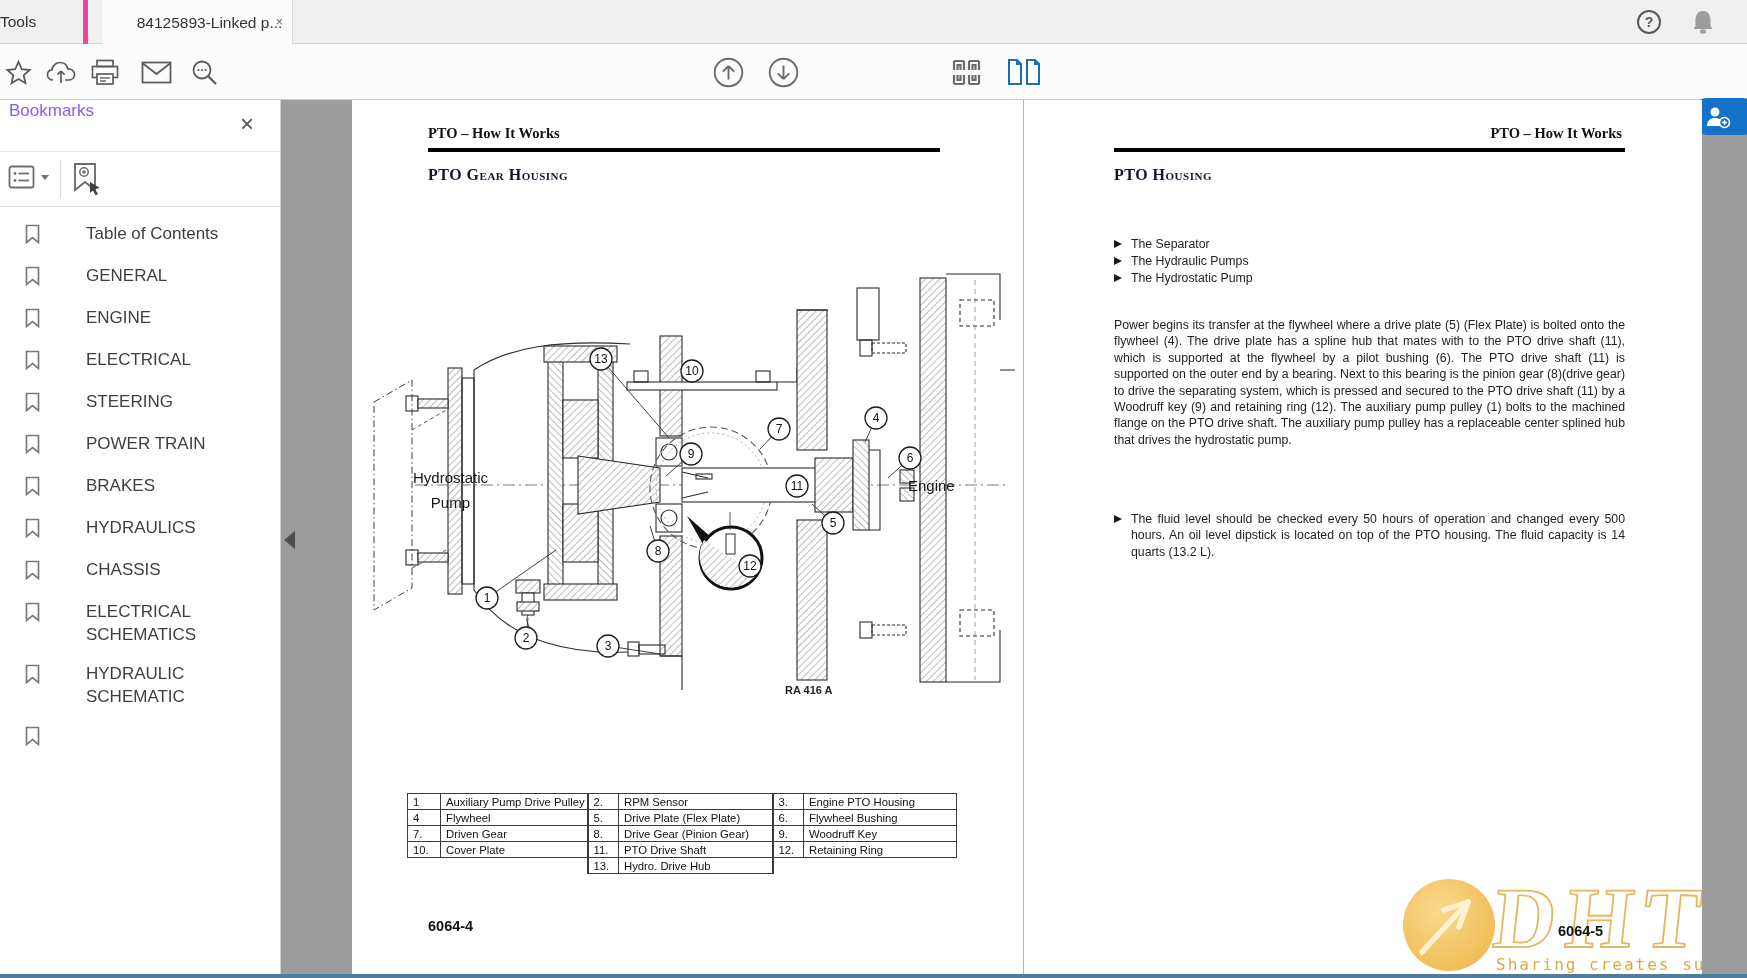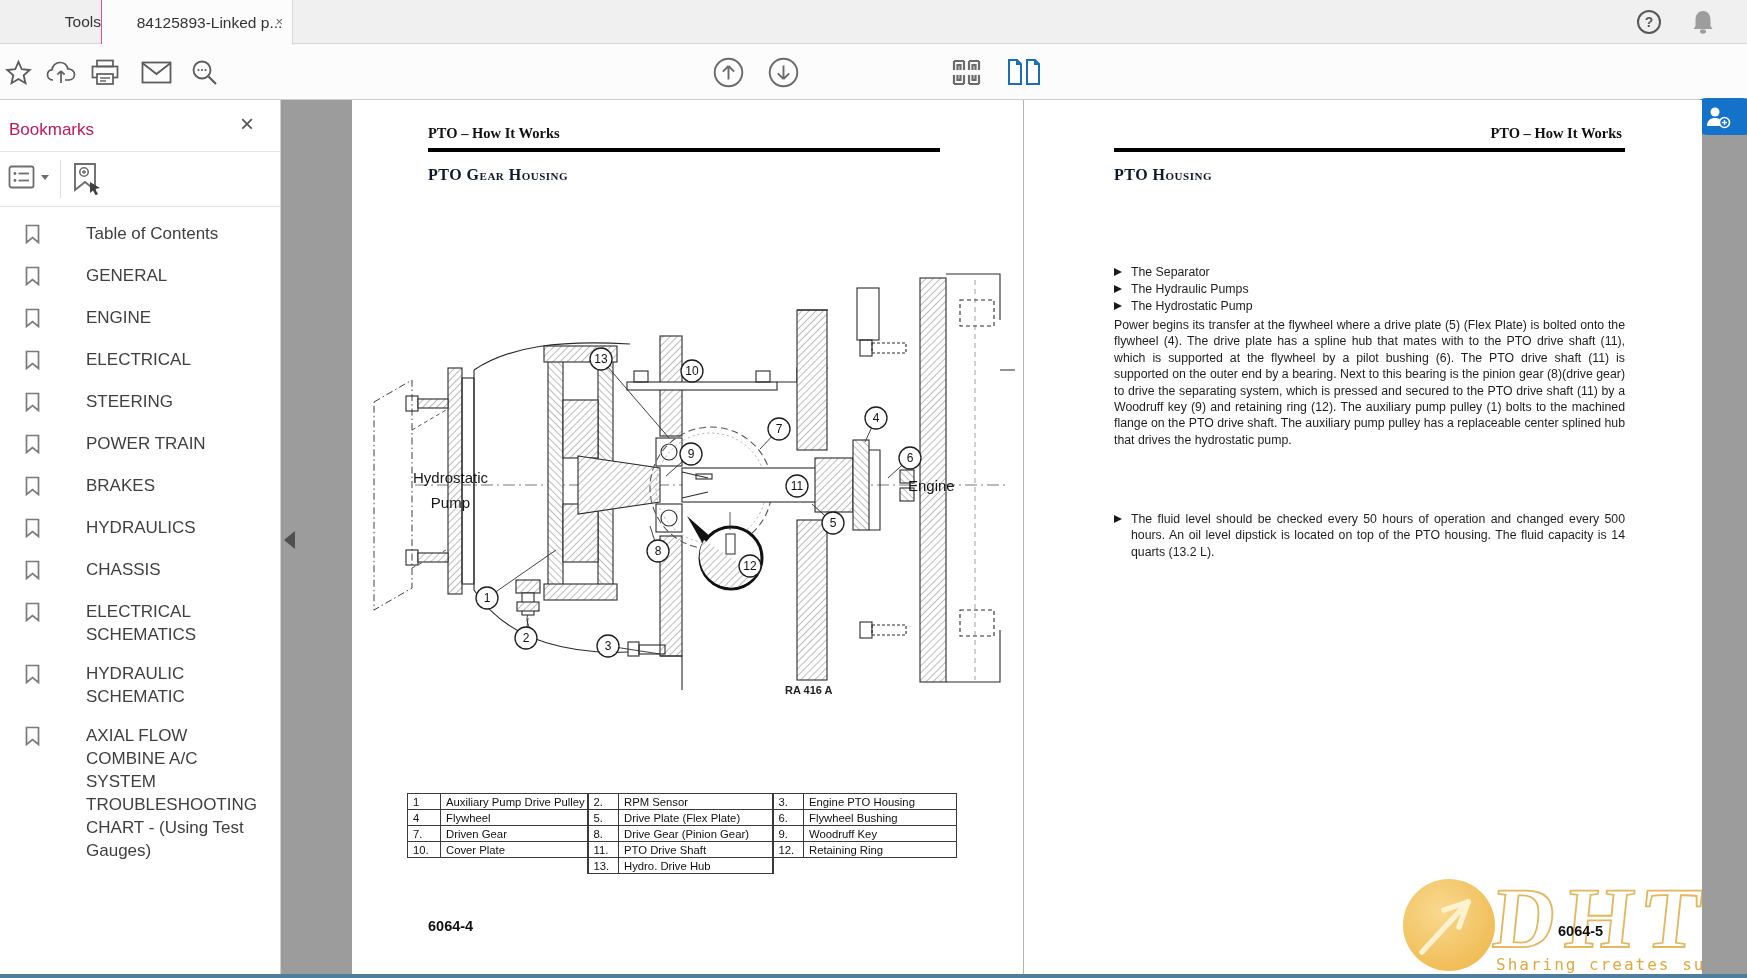--- a/index.html
+++ b/index.html
@@ -4,35 +4,35 @@
 <style>
   * { margin:0; padding:0; box-sizing:border-box; }
   html,body { background:#6b6b6b; }
   #app {
     position:relative; width:1747px; height:978px; overflow:hidden;
     font-family:"Liberation Sans","DejaVu Sans",sans-serif; background:#9c9c9c;
   }
   
   .tabbar { position:absolute; left:0; top:0; width:1747px; height:44px; background:#f0f0f0; border-bottom:1px solid #d6d6d6; }
   .tab { position:absolute; top:0; height:44px; display:flex; align-items:center; font-size:15.5px; color:#333;justify-content:center; }
-  .tab-tools { left:0; width:102px; justify-content:flex-end; border-right:1px solid #ec4899; cursor:pointer; }
+  .tab-tools { left:0; width:88px; justify-content:flex-start; border-right:5px solid #ec4899; cursor:pointer; }
   .tab-doc { left:102px; width:191px; background:#fcfcfc; border-right:1px solid #d9d9d9; padding-left:25px; height:45px; z-index:2; }
   .tab-close { position:absolute; right:9px; top:14px; font-size:13px; color:#666; cursor:pointer; }
   .topicons { position:absolute; top:0; height:44px; display:flex; align-items:center; gap:30px; right:32px; }
   .helpq { width:24px; height:24px; border:2px solid #585858; border-radius:50%; color:#585858; font-size:14px; font-weight:bold; display:flex; align-items:center; justify-content:center; }
   
   .toolbar { position:absolute; left:0; top:44px; width:1747px; height:56px; background:#fcfcfc; border-bottom:1px solid #cfcfcf; }
   .tbi { position:absolute; top:0; height:56px; display:flex; align-items:center; justify-content:center; cursor:pointer; color:#5c5c5c; }
   .pginput { position:absolute; left:820px; top:57px; width:52px; height:31px; border:1px solid #c9c9c9; border-bottom:2px solid #9a9a9a; background:#fff; text-align:center; font-size:15px; color:#333; font-family:"Liberation Sans",sans-serif; }
   .pgtotal { position:absolute; left:884px; top:44px; height:56px; display:flex; align-items:center; font-size:15px; color:#4a4a4a; }
   .sharebtn { position:absolute; right:-14px; top:54px; width:72px; height:37px; background:#1473c8; border-radius:19px; display:flex; align-items:center; padding-left:16px; cursor:pointer; }
   
   .sidebar { position:absolute; left:0; top:100px; width:281px; height:874px; background:#ffffff; border-right:1px solid #cfcfcf; }
   .sb-head { position:absolute; left:0; top:0; width:100%; height:52px; border-bottom:1px solid #e4e4e4; }
-  .sb-title { position:absolute; left:9px; top:20px; font-size:17px; color:#be185d;text-align:right; }
+  .sb-title { position:absolute; left:9px; top:1px; font-size:17px; color:#8b5cf6;text-align:right; }
   .sb-close { position:absolute; right:26px; top:12px; font-size:24px; color:#555; line-height:24px; cursor:pointer; font-weight:300; }
   .sb-tools { position:absolute; left:0; top:52px; width:100%; height:55px; border-bottom:1px solid #e4e4e4; }
   .sb-sep { position:absolute; left:60px; top:8px; width:1px; height:38px; background:#dcdcdc; }
   .bm-list { position:absolute; left:0; top:122px; width:100%; padding:0 10px 0 25px; }
   .bm-item { display:flex; gap:13px; margin-bottom:16px; cursor:pointer; }
   .bm-ribbon { flex:0 0 15px; padding-top:2px; }
   .bm-label { font-size:17px; line-height:23px; color:#3f3f3f; max-width:220px;margin-left:33px; }
   .collapse { position:absolute; left:284px; top:531px; width:0; height:0; border-top:9px solid transparent; border-bottom:9px solid transparent; border-right:11px solid #4f4f4f; cursor:pointer; }
   
   .pageL { position:absolute; left:352px; top:100px; width:671px; height:874px; background:#fff; overflow:hidden; }
@@ -252,21 +252,20 @@
         <div class="bm-item">
           <span class="bm-ribbon"><svg width="15" height="20" viewBox="0 0 15 20">
               <path d="M1.5 1.5 h12 v17 l-6 -5 l-6 5 z" fill="none" stroke="#7a7a7a" stroke-width="1.7"></path>
             </svg></span>
           <span class="bm-label">HYDRAULIC SCHEMATIC</span>
         </div>
         <div class="bm-item">
           <span class="bm-ribbon"><svg width="15" height="20" viewBox="0 0 15 20">
               <path d="M1.5 1.5 h12 v17 l-6 -5 l-6 5 z" fill="none" stroke="#7a7a7a" stroke-width="1.7"></path>
             </svg></span>
-          <span class="bm-label">AXIAL FLOW COMBINE A/C SYSTEM TROUBLESHOOTING CHART - (Using Test Gauges)</span>
         </div>
       </div>
   </div>
 
   <div class="collapse"></div>
 
   <div class="pageL">
     <div class="hdr" style="left:76px;top:25px;">PTO – How It Works</div>
     <div class="rule" style="left:76px;top:48px;width:512px;"></div>
     <div class="ptitle" style="left:76px;top:66px;width:512px;">PTO Gear Housing</div>
@@ -448,21 +447,21 @@
     </table>
 
     <div class="pfoot" style="left:76px;top:818px;">6064-4</div>
   </div>
 
   <div class="pageR">
     <div class="hdr" style="right:80px;top:25px;">PTO – How It Works</div>
     <div class="rule" style="left:90px;top:48px;width:511px;"></div>
     <div class="ptitle" style="left:90px;top:66px;width:511px;">PTO Housing</div>
 
-    <div class="body-col" style="top:164px;text-align:left;" id="bullets1">
+    <div class="body-col" style="top:136px;text-align:left;" id="bullets1">
         <div class="bullet">
           <span class="arr"></span>
           <span class="bt">The Separator</span>
         </div>
         <div class="bullet">
           <span class="arr"></span>
           <span class="bt">The Hydraulic Pumps</span>
         </div>
         <div class="bullet">
           <span class="arr"></span>

